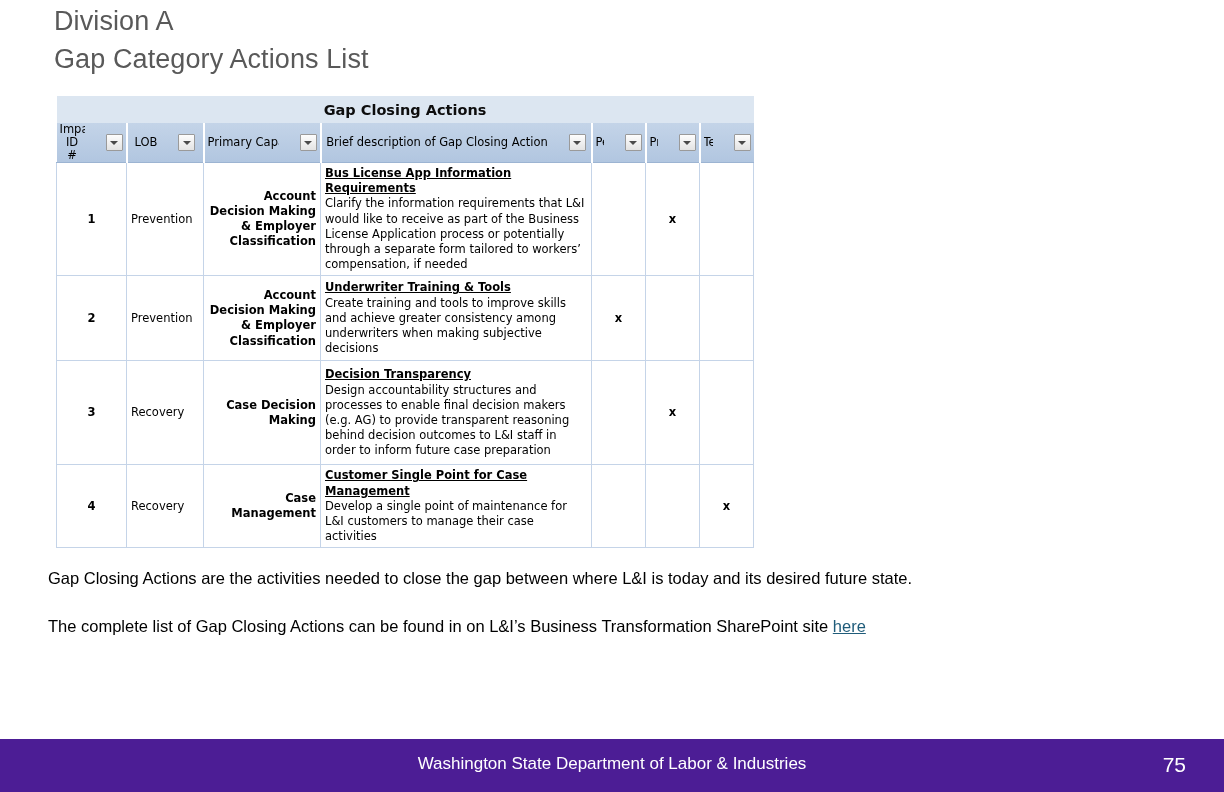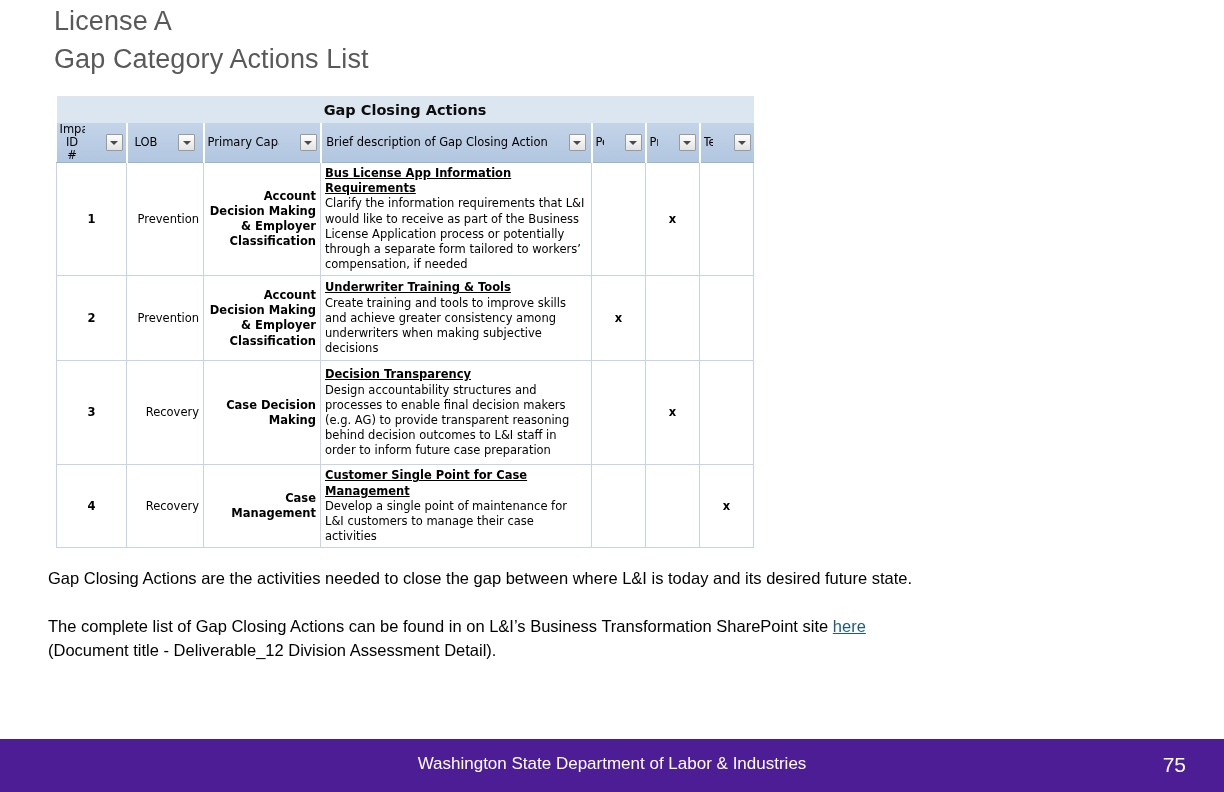--- a/index.html
+++ b/index.html
@@ -126,21 +126,21 @@
   .tbl-body td {
     background: #ffffff;
     border: 1px solid #c5d4e8;
     font-size: 11.5px;
     color: #000000;
     padding: 3px 4px;
     vertical-align: middle;
     line-height: 15.2px;
   }
   .c-id      { text-align: center; font-weight: bold; }
-  .c-source  { text-align: right; }
+  .c-source  { text-align: left; }
   .c-cap     { text-align: right; font-weight: bold; padding-right: 6px; }
   .c-desc    { text-align: left; vertical-align: top; padding-left: 6px; padding-top: 4px; }
   .c-mark    { text-align: center; font-weight: bold; font-size: 11px; }
 
   .desc-title {
     font-weight: bold;
     text-decoration: underline;
     display: block;
   }
   .desc-body { display: block; }
@@ -183,21 +183,21 @@
     right: 38px;
     top: 14px;
     color: #ffffff;
     font-size: 21px;
   }
 </style>
 </head>
 <body>
 
 <div id="slide-title">
-  <div class="line">License A</div>
+  <div class="line">Division A</div>
   <div class="line">Gap Category Actions List</div>
 </div>
 
 <div id="gap-table">
   <table>
     <colgroup>
       <col style="width:70px">
       <col style="width:77px">
       <col style="width:117px">
       <col style="width:271px">
@@ -323,20 +323,19 @@
       <td class="c-mark">x</td>
     </tr>
   </tbody>
     </table>
 </div>
 
 <div id="body-copy">
   <div class="para">Gap Closing Actions are the activities needed to close the gap between where L&amp;I is today and its desired future state.</div>
   <div class="para">
     <span>The complete list of Gap Closing Actions can be found in on L&amp;I’s Business Transformation SharePoint site </span><a class="doc-link" href="#">here</a><br>
-    <span>(Document title - Deliverable_12 Division Assessment Detail).</span>
   </div>
 </div>
 
 <div id="footer-bar">
   <div id="footer-text">Washington State Department of Labor &amp; Industries</div>
   <div id="page-number">75</div>
 </div>
 
 </body></html>

